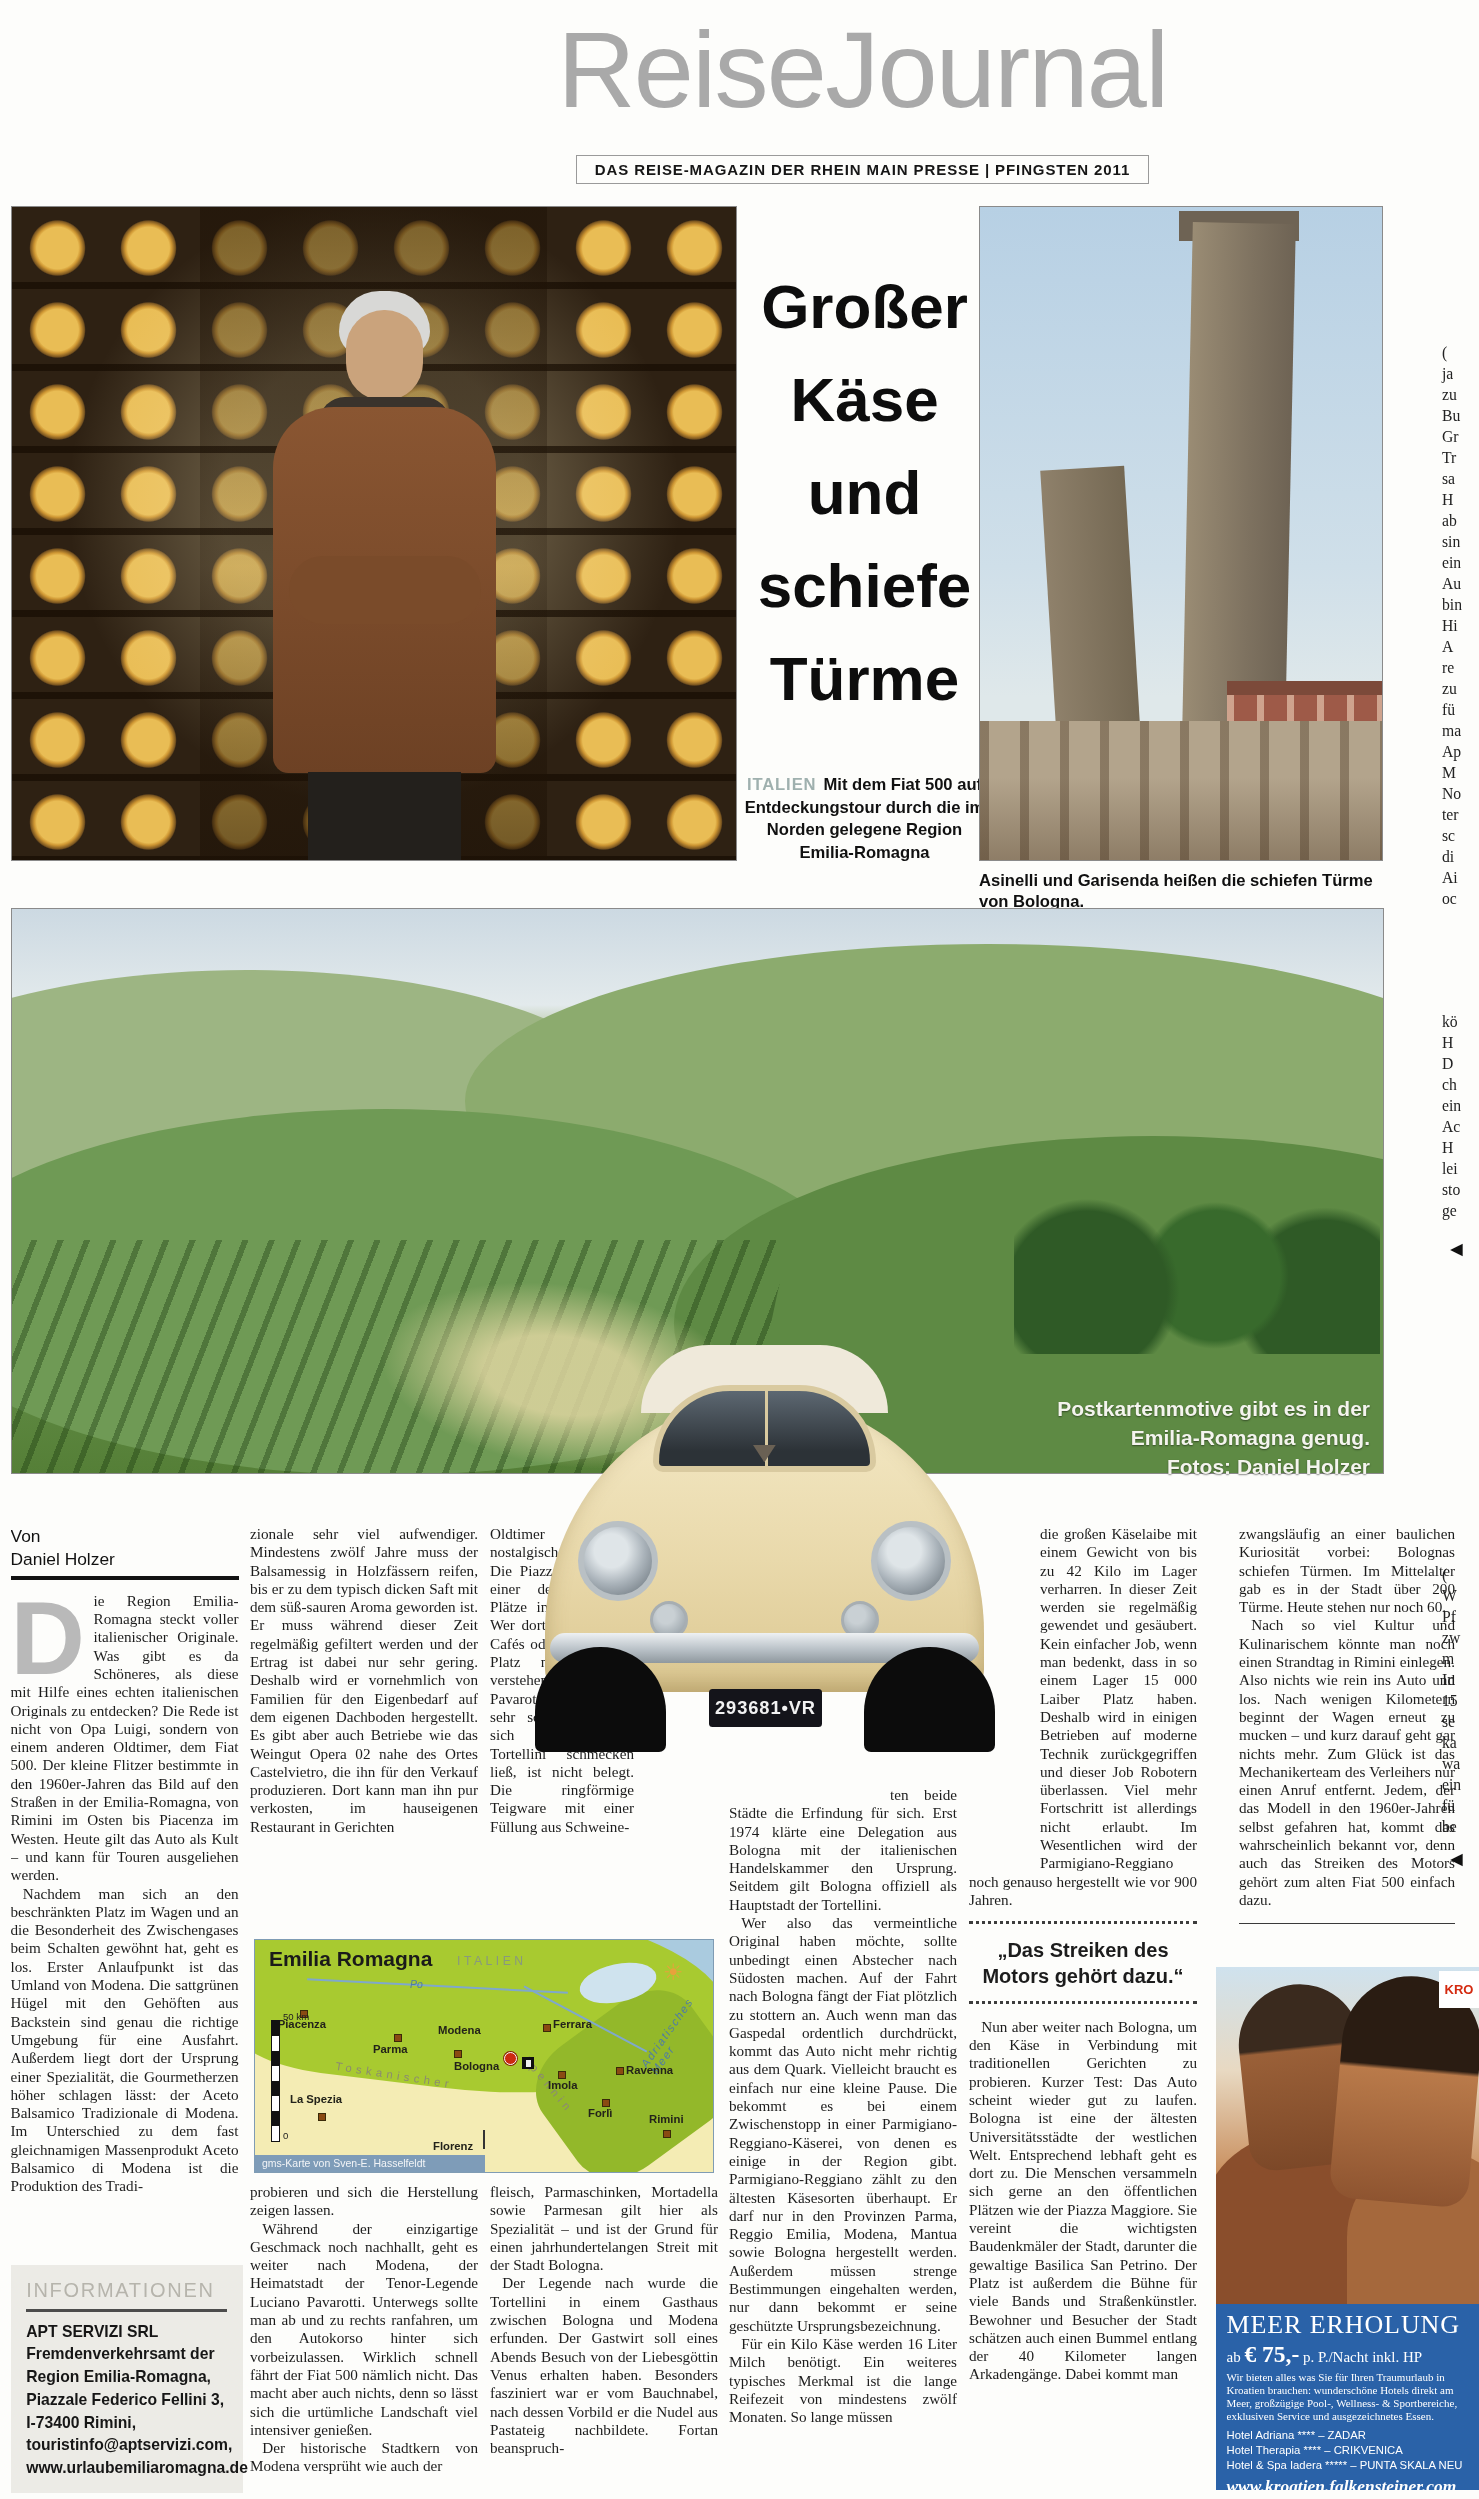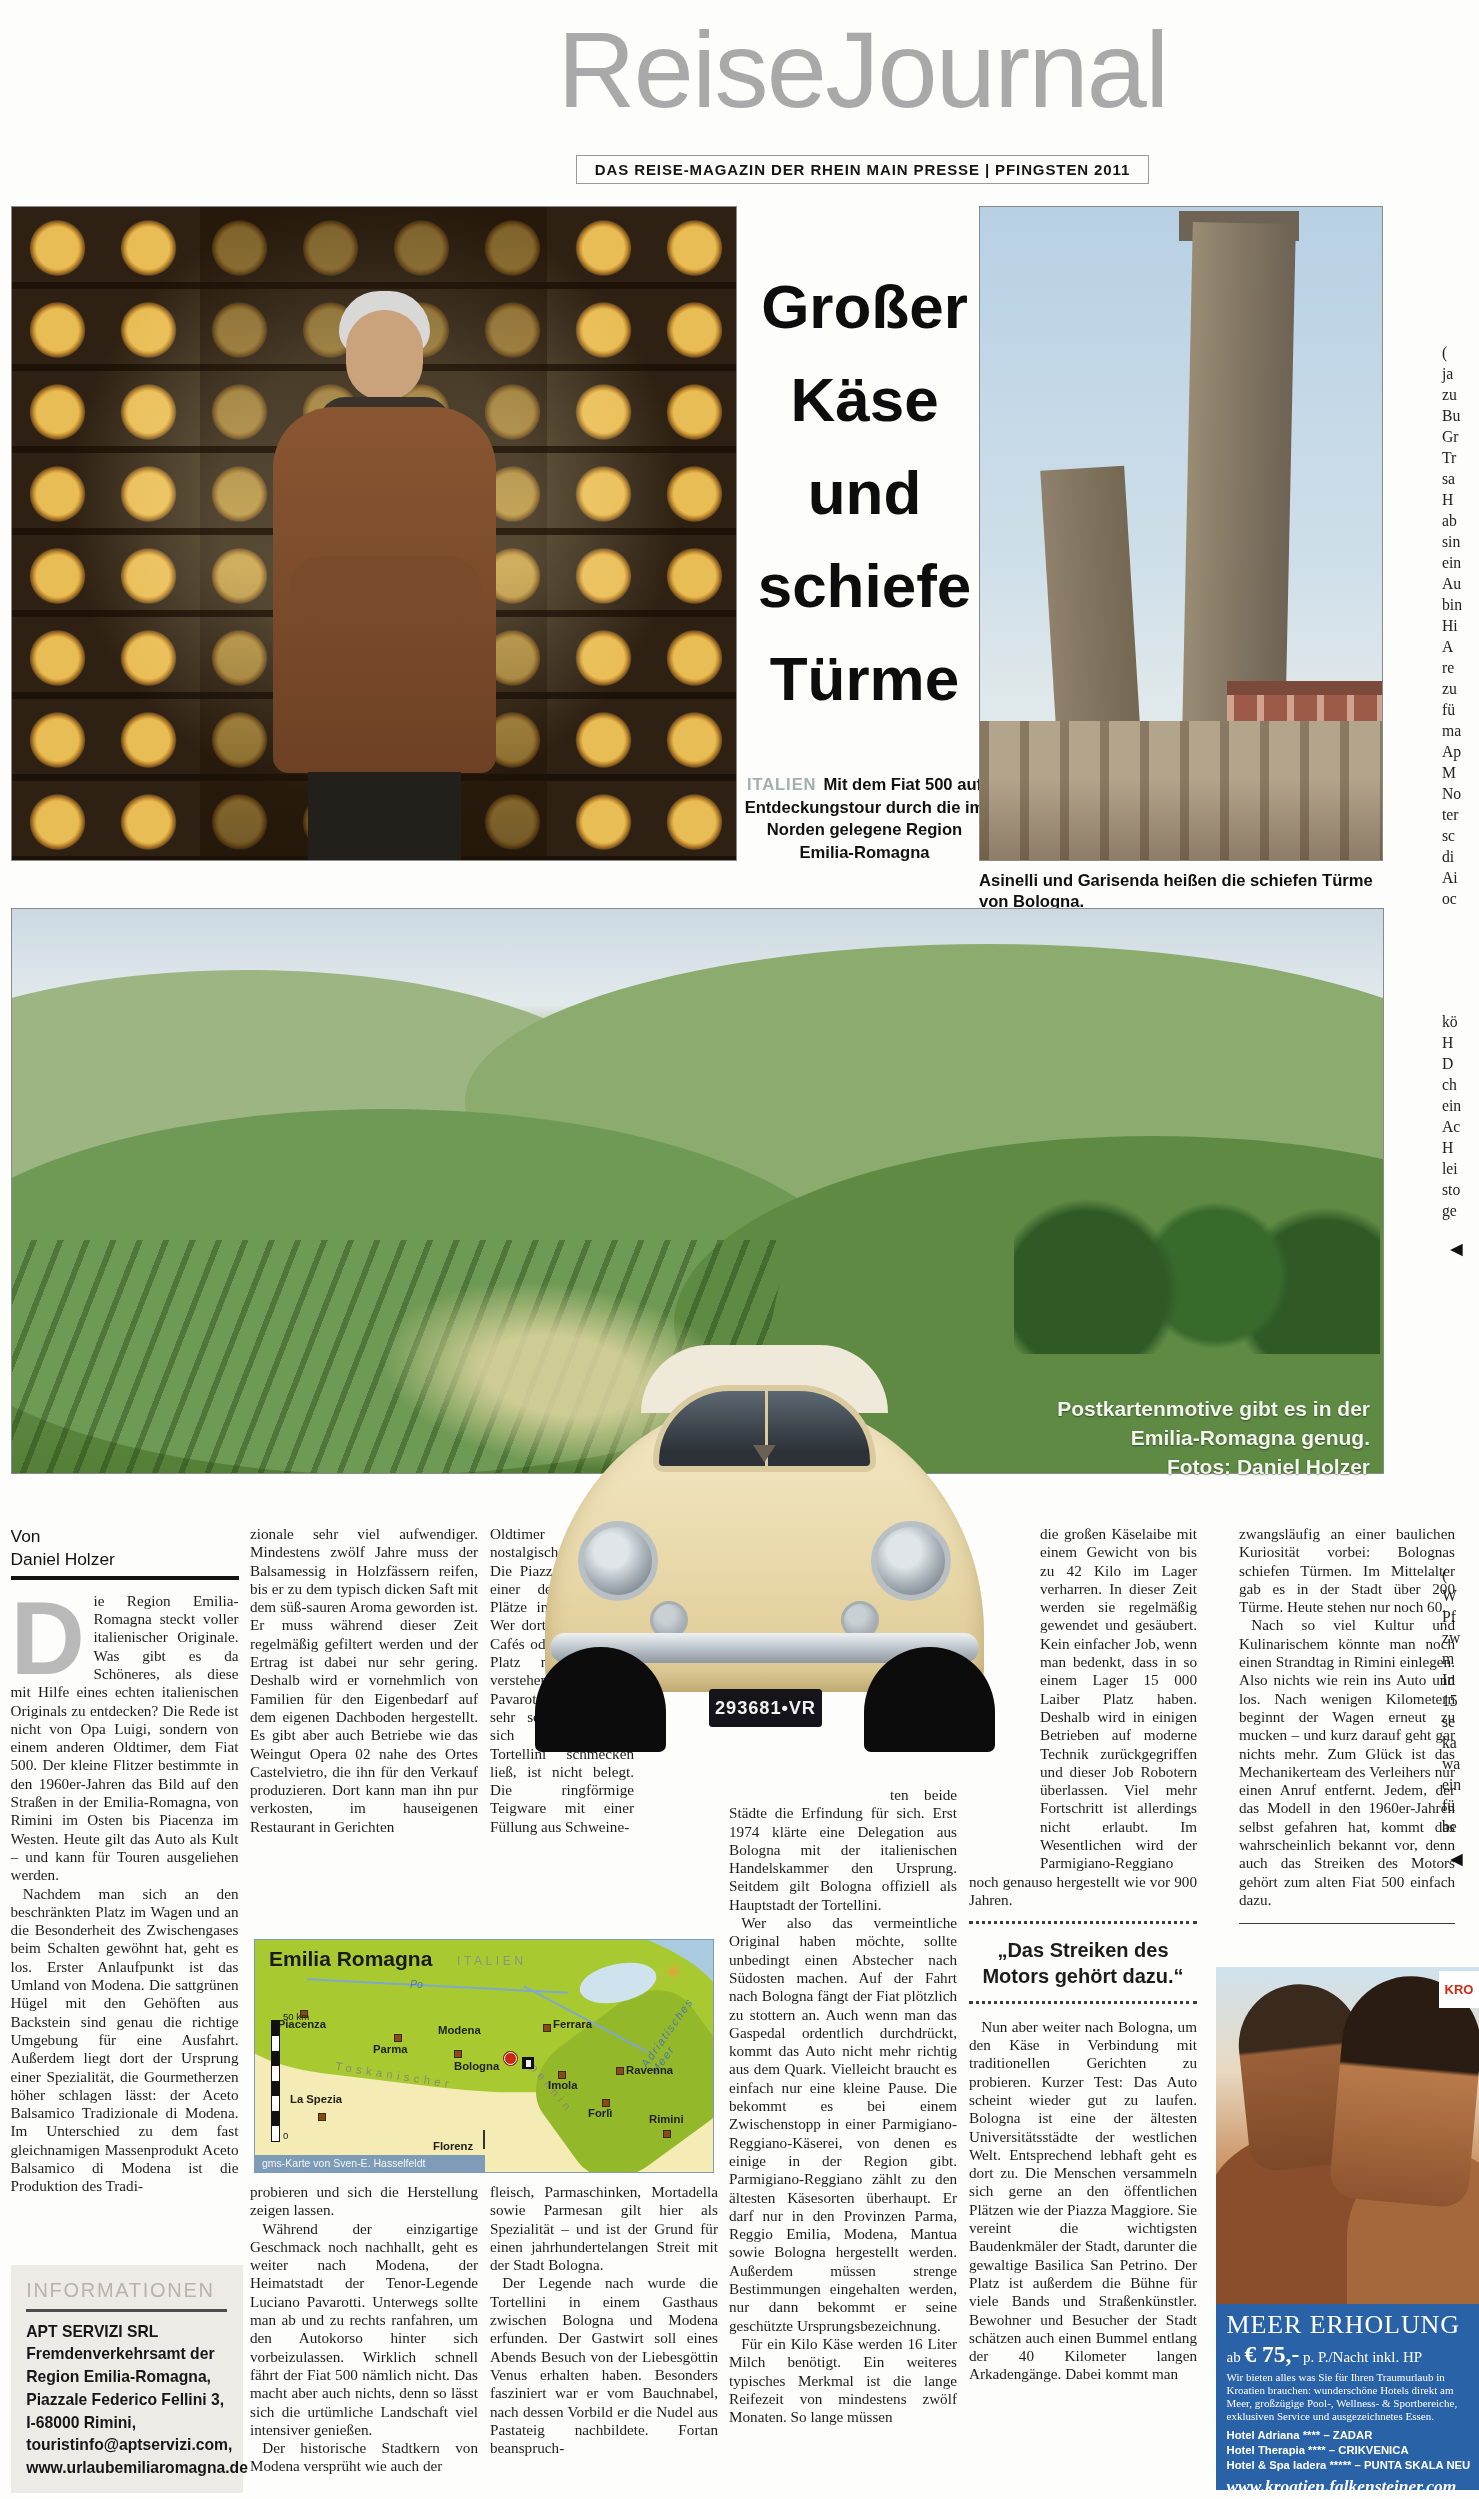--- a/index.html
+++ b/index.html
@@ -180,21 +180,21 @@
   .ad-sh2{position:absolute;left:131px;top:183px;width:174px;height:174px;border-radius:50% 50% 0 0;background:#a5683c;}
   .ad-logo{position:absolute;right:0;top:3.5px;width:40px;height:37px;background:#fff;
      color:#d42a10;font-family:"Liberation Sans",sans-serif;font-weight:700;font-size:13px;
      text-align:center;line-height:37px;}
   .ad-box{position:absolute;left:0;top:337px;width:100%;height:186px;background:#2a62a8;color:#fff;
      box-sizing:border-box;padding:7px 0 0 10.5px;}
   .ad-hl{font-family:"Liberation Serif",serif;font-size:26px;letter-spacing:0.9px;line-height:28px;}
   .ad-price{font-family:"Liberation Serif",serif;font-size:15px;margin-top:1.7px;}
   .ad-price .big{font-size:23.5px;font-weight:700;}
   .ad-body{font-family:"Liberation Serif",serif;font-size:11px;line-height:13px;margin-top:3.5px;}
-  .ad-hotels{font-family:"Liberation Sans",sans-serif;font-weight:700;font-size:11.3px;line-height:15px;margin-top:4.4px;}
+  .ad-hotels{font-family:"Liberation Sans",sans-serif;font-weight:400;font-size:11.3px;line-height:15px;margin-top:4.4px;}
   .ad-url{font-family:"Liberation Serif",serif;font-style:italic;font-weight:700;font-size:17.4px;margin-top:3.5px;}
 
   
   .edgecol{width:40px;font-size:15.7px;line-height:21px;color:#222;}
   .cursor-arrow{font-size:21px;color:#101010;}
 </style>
 </head>
 <body>
 
 <div id="page">
@@ -352,21 +352,21 @@
     <div class="endrule"></div>
   </div>
 
   <div class="abs infobox">
     <div class="hd">INFORMATIONEN</div>
     <div class="rule"></div>
     <div class="bd preline">APT SERVIZI SRL
 Fremdenverkehrsamt der
 Region Emilia-Romagna,
 Piazzale Federico Fellini 3,
-I-68000 Rimini,
+I-73400 Rimini,
 touristinfo@aptservizi.com,
 www.urlaubemiliaromagna.de</div>
   </div>
 
   <div class="abs map">
     <div class="land"></div>
     <div class="green"></div>
     <div class="green2"></div>
     <div class="lagoon"></div>
     <div class="river" style="left:52px;top:45px;width:261px;transform:rotate(3deg);"></div>

